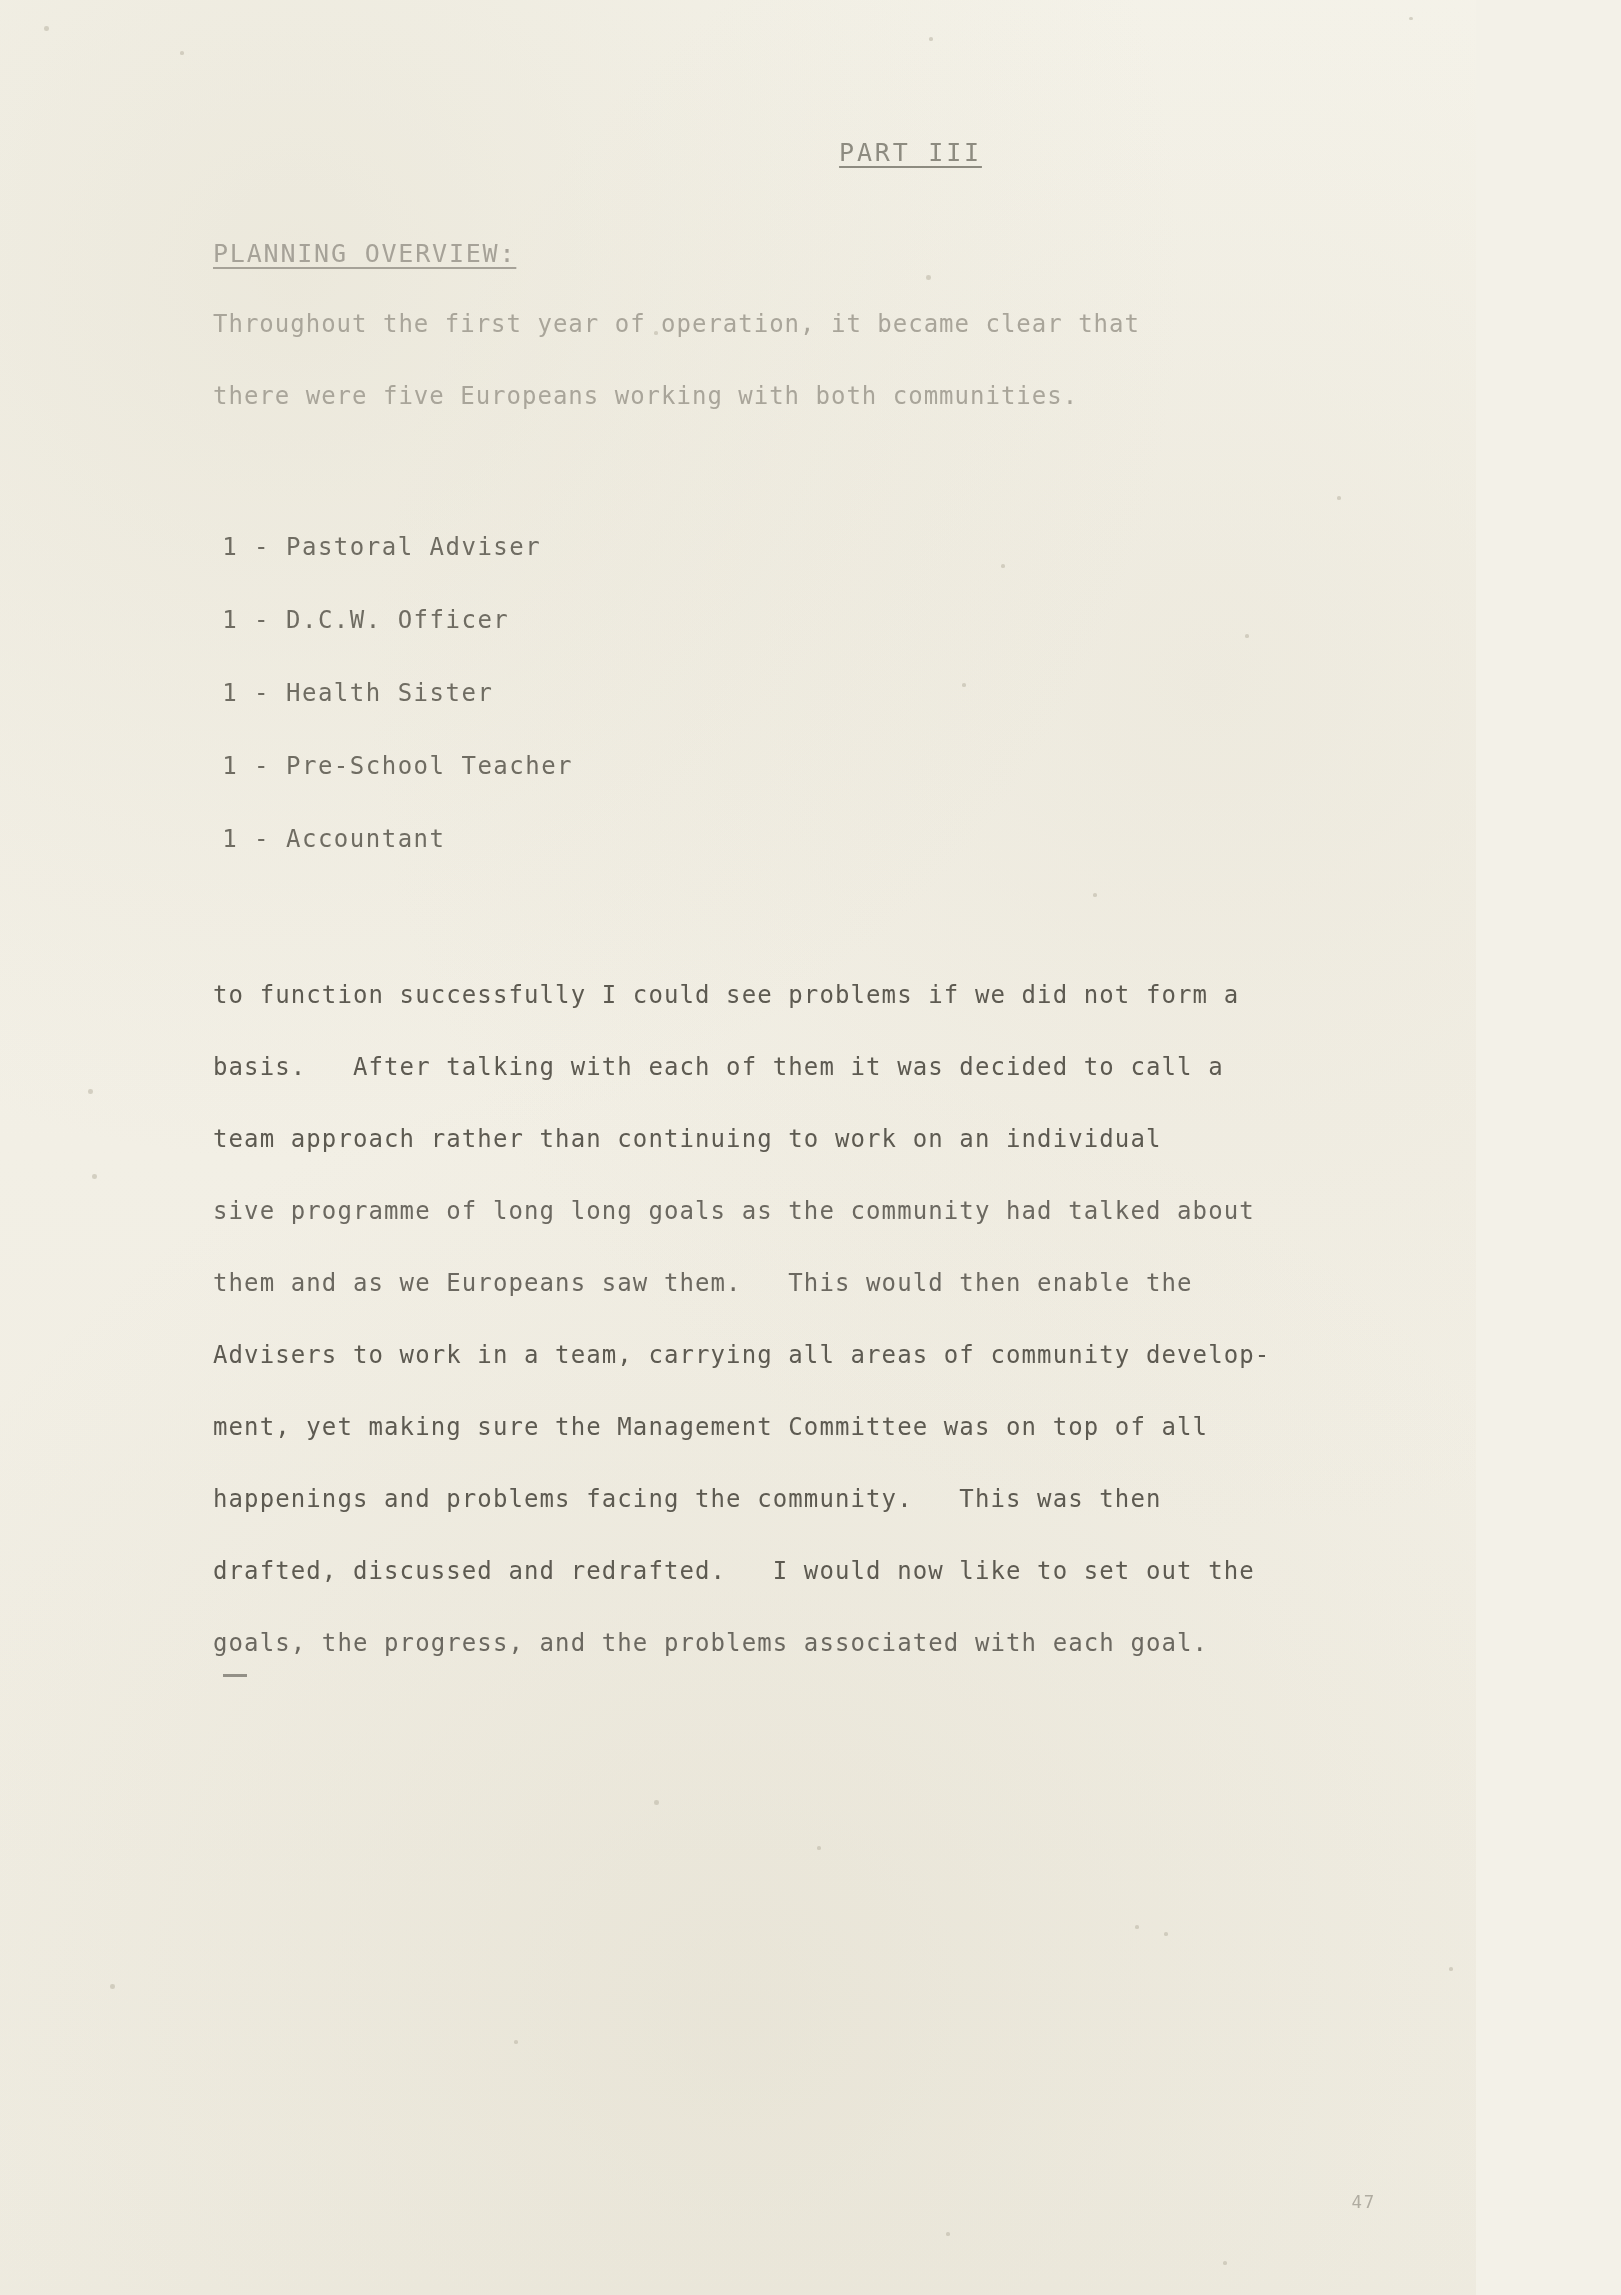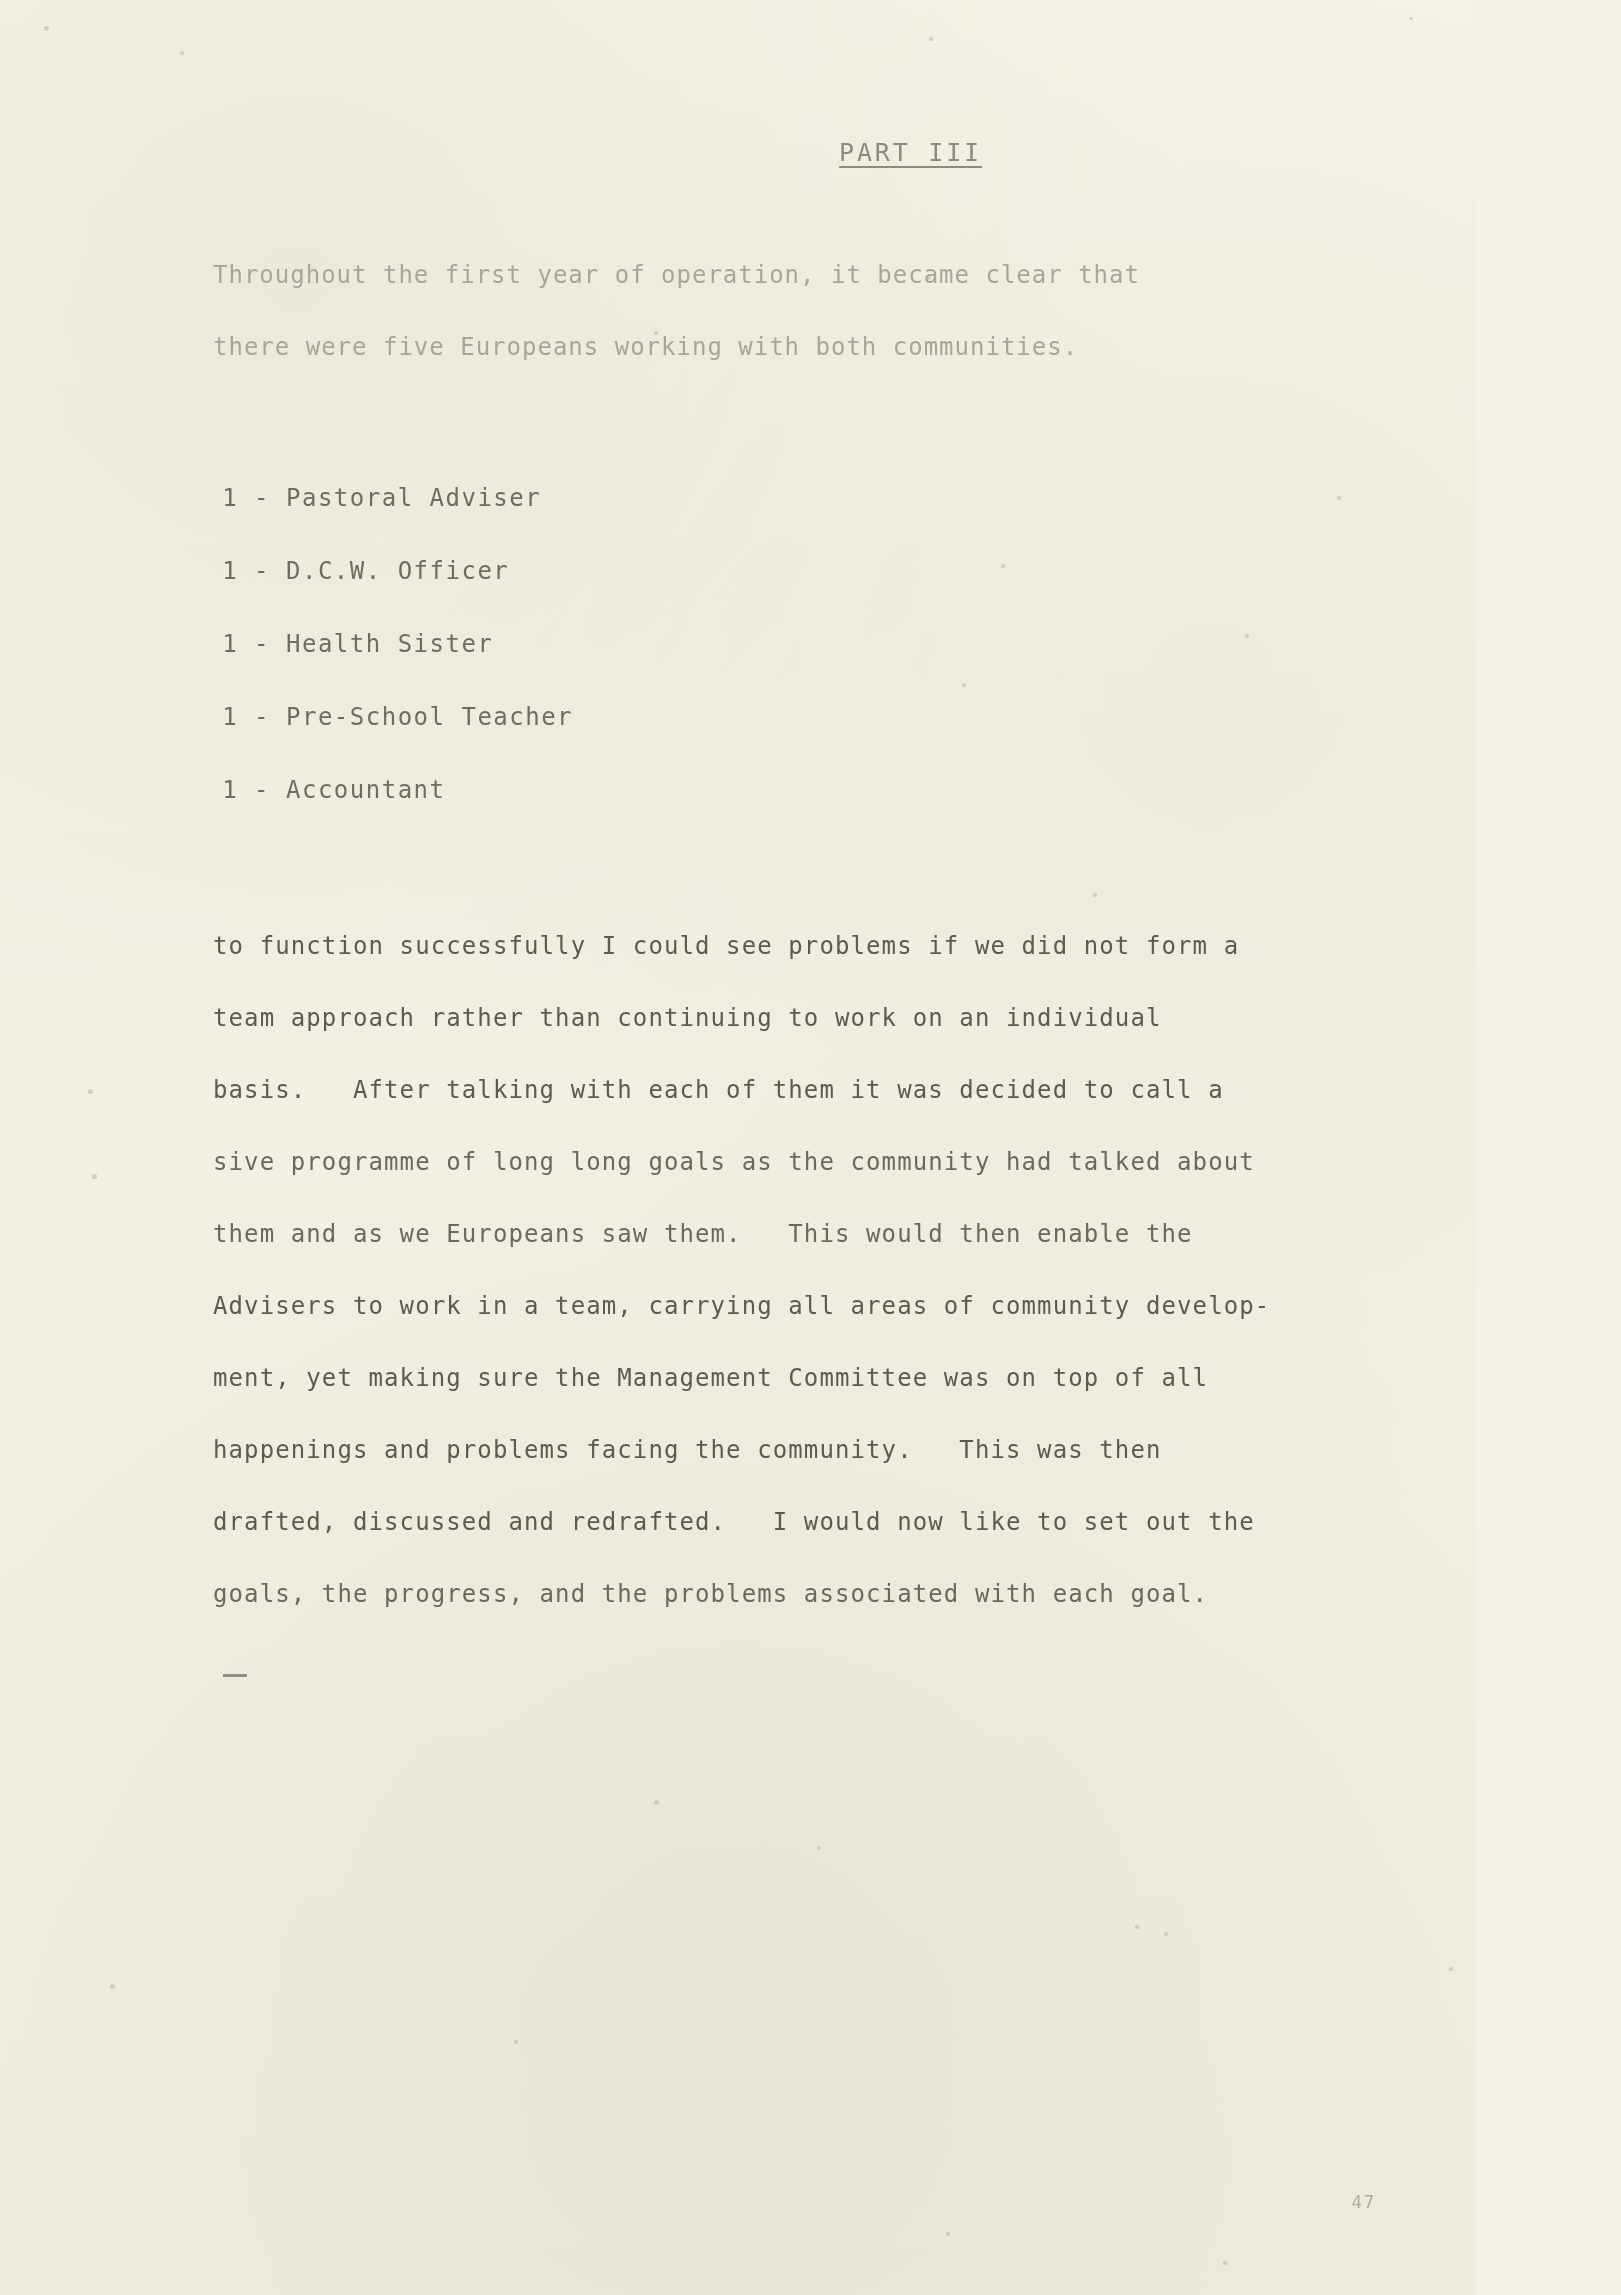--- a/index.html
+++ b/index.html
@@ -129,37 +129,38 @@
   <span class="speck" style="left:514px; top:2040px;width:3.7px; height:3.7px;"></span>
   <span class="speck" style="left:946px;top:2232px;width:3.7px; height:3.7px;"></span>
   <span class="speck" style="left:1223px;top:2261px;width:3.7px; height:3.7px;"></span>
   <span class="speck" style="left:654px; top:331px; width:3.7px; height:3.7px;"></span>
   <span class="speck" style="left:1337px;top:496px; width:3.7px; height:3.7px;"></span>
 
   <div id="content">
 
     <h1 class="doc-title">PART III</h1>
 
+    <h2 class="section-heading">PLANNING OVERVIEW:</h2>
 
     <p class="intro-line">Throughout the first year of operation, it became clear that</p>
     <p class="intro-line">there were five Europeans working with both communities.</p>
 
     <div class="gap-lg"></div>
 
     <p class="list-item">1 - Pastoral Adviser</p>
     <p class="list-item">1 - D.C.W. Officer</p>
     <p class="list-item">1 - Health Sister</p>
     <p class="list-item">1 - Pre-School Teacher</p>
     <p class="list-item">1 - Accountant</p>
 
     <div class="gap-md"></div>
 
     <p class="body-line">to function successfully I could see problems if we did not form a</p>
+    <p class="body-line">basis.   After talking with each of them it was decided to call a</p>
     <p class="body-line">team approach rather than continuing to work on an individual</p>
-    <p class="body-line">basis.   After talking with each of them it was decided to call a</p>
     <p class="body-line faint">sive programme of long long goals as the community had talked about</p>
     <p class="body-line faint">them and as we Europeans saw them.   This would then enable the</p>
     <p class="body-line">Advisers to work in a team, carrying all areas of community develop-</p>
     <p class="body-line">ment, yet making sure the Management Committee was on top of all</p>
     <p class="body-line">happenings and problems facing the community.   This was then</p>
     <p class="body-line">drafted, discussed and redrafted.   I would now like to set out the</p>
     <p class="body-line faint">goals, the progress, and the problems associated with each goal.</p>
 
   </div>
 

